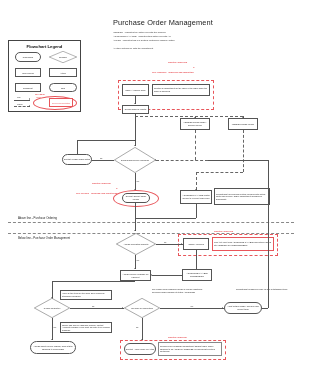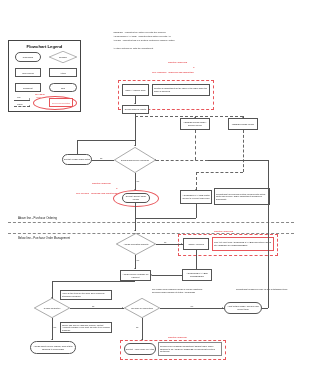--- a/index.html
+++ b/index.html
@@ -163,20 +163,21 @@
     font-size:2.8px;
     color:#222;
     white-space:nowrap;
   }
 </style>
 </head>
 <body>
 
 <div id="canvas">
 
+  <div id="title">Purchase Order Management</div>
   <div class="hdr-line" style="top:31px;">VENDOR - indicates the action lies with the supplier</div>
   <div class="hdr-line u" style="top:35px;">ACCOUNTS PAYABLE - indicates this action lies with AP</div>
   <div class="hdr-line" style="top:39px;">APTOS - indicates this is a system controlled (hidden) action</div>
   <div class="hdr-line" style="top:47px;">All other actions lie with the department</div>
 
   <div id="legend">
     <div id="legend-title">Flowchart Legend</div>
 
     <div class="lg lg-term" style="left:6px;top:11px;width:26px;height:10px;">
       <span>Processing</span>

